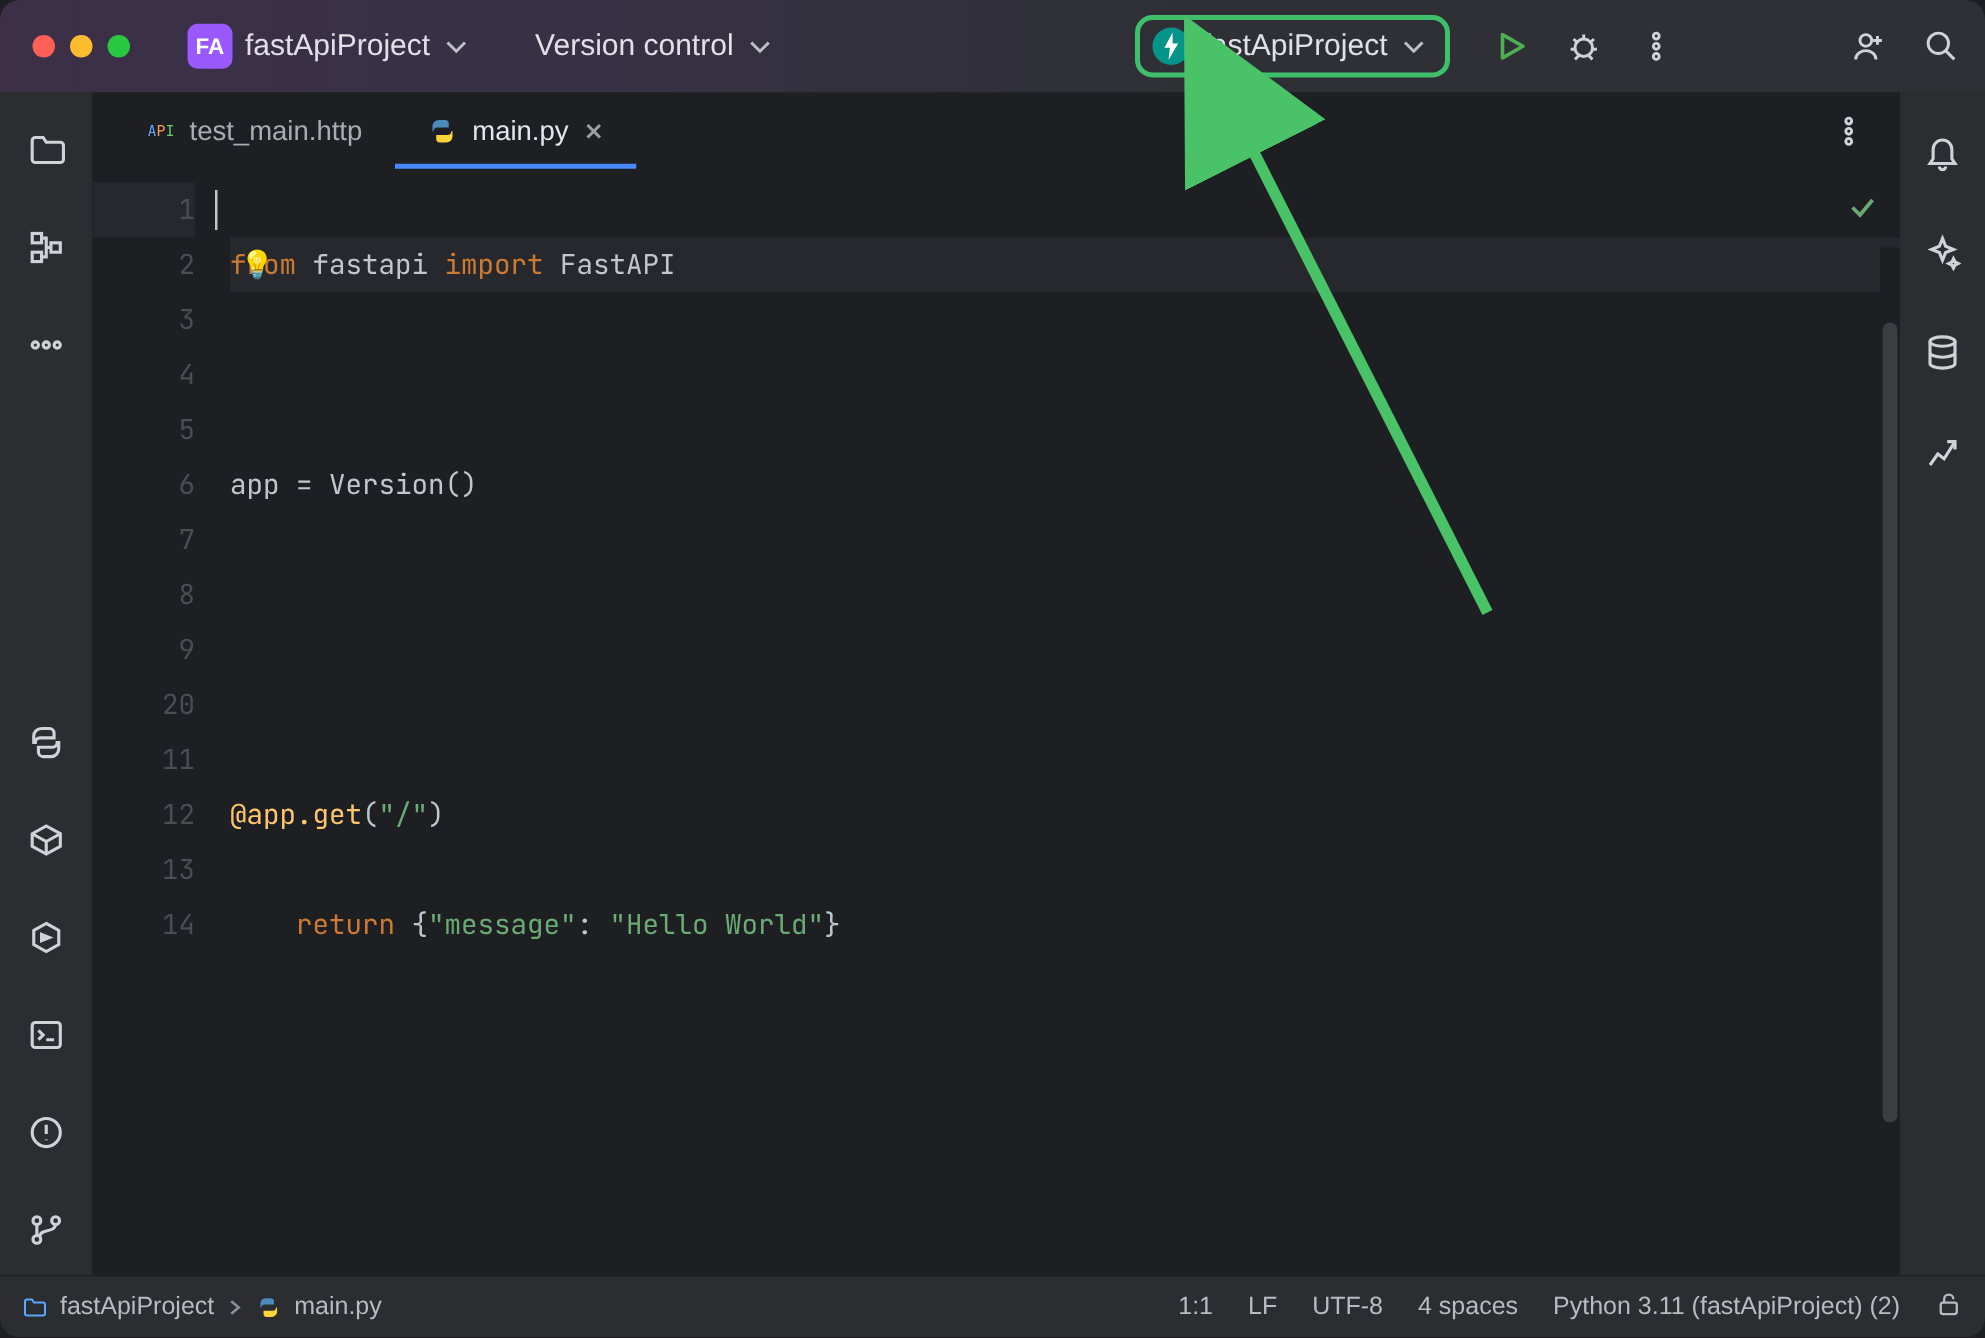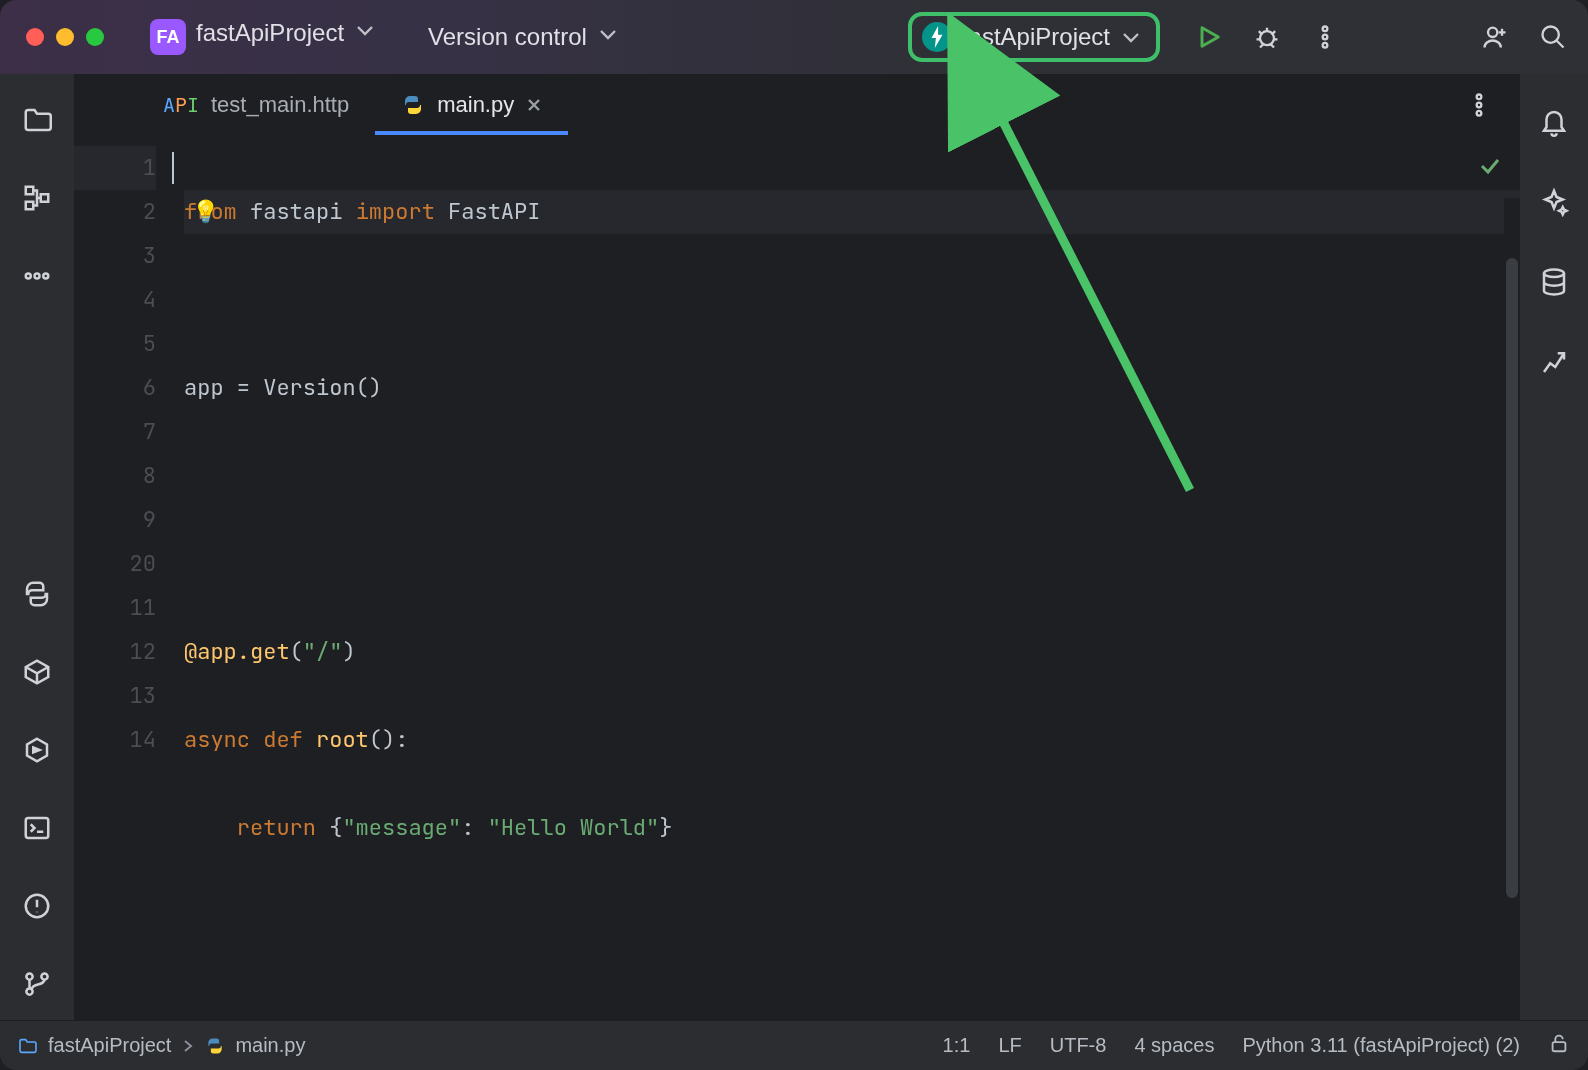--- a/index.html
+++ b/index.html
@@ -30,21 +30,21 @@
   }
   .traffic { display:flex; gap:12px; margin-left:14px; margin-right:26px; }
   .tl { width:18px; height:18px; border-radius:50%; }
   .tl.red{background:#ff5f57;} .tl.yellow{background:#febc2e;} .tl.green{background:#28c840;}
   .proj-badge{
     width:36px;height:36px;border-radius:8px;background:#9a58ff;color:#fff;
     display:flex;align-items:center;justify-content:center;font-weight:700;font-size:18px;
   }
   .tb-text{ font-size:24px; color:#e0e0e6; }
   .chev{ width:22px;height:22px; fill:none; stroke:#bfbfc8; stroke-width:2.4; }
-  .tb-group{ display:flex; align-items:flex-start; gap:10px; padding:4px 8px; border-radius:10px; }
+  .tb-group{ display:flex; align-items:center; gap:10px; padding:4px 8px; border-radius:10px; }
   .spacer{ flex:1 1 auto; }
   .run-config{
     display:flex; align-items:center; gap:10px;
     border:4px solid #3fbf6a; border-radius:14px;
     padding:6px 14px 6px 10px;
     background:#2f3036;
   }
   .fastapi-icon{
     width:30px;height:30px;border-radius:50%;background:#049489;
     display:flex;align-items:center;justify-content:center;
@@ -77,21 +77,21 @@
   .tab{
     display:flex; align-items:center; gap:12px; padding:0 26px; color:#a8adb5; font-size:22px;
     position:relative;
   }
   .tab.active{ color:#e3e6ea; }
   .tab.active::after{
     content:""; position:absolute; left:0; right:0; bottom:0; height:4px; background:#4a88ff;
   }
   .tab .close-x{ width:16px;height:16px; stroke:#9aa0a6; stroke-width:2.4; }
   .tabbar .tb-right{ margin-left:auto; display:flex; align-items:center; padding-right:18px;}
-  .api-badge{ font-family:"JetBrains Mono",Menlo,monospace; font-size:20px;margin-left:45px; }
+  .api-badge{ font-family:"JetBrains Mono",Menlo,monospace; font-size:12px; }
   .api-badge .a{color:#5aa8ff;} .api-badge .p{color:#ff9f55;} .api-badge .i{color:#6dd06d;}
 
   .editor-wrap{
     flex:1; display:flex; min-height:0; position:relative;
   }
   .gutter{
     width:98px; background:#1e1f22; padding-top:10px; padding-right:16px;
     font-family:"JetBrains Mono",Menlo,Consolas,monospace; font-size:22px; color:#4a4d53; text-align:right;
     line-height:44px;
   }
@@ -336,21 +336,20 @@
             <div class="ln">13</div>
             <div class="ln">14</div>
         </div>
         <div class="code">
 <div class="line cur-line"><span class="caret"></span><span class="kw">from</span> <span>fastapi</span> <span class="kw">import</span> <span>FastAPI</span></div>
 <div class="line"></div>
 <div class="line"><span>app</span><span> = </span><span>Version()</span></div>
 <div class="line"></div>
 <div class="line"></div>
 <div class="line"><span class="fn">@app.get</span><span>(</span><span class="str">"/"</span><span>)</span></div>
-<div class="line"><span class="kw">async </span><span class="kw">def </span><span class="fn">root</span><span>():</span></div>
 <div class="line"><span>    </span><span class="kw">return </span><span>{</span><span class="str">"message"</span><span>: </span><span class="str">"Hello World"</span><span>}</span></div>
 <div class="line"></div>
 <div class="line"></div>
 
 
 
 
 
           <span class="bulb">💡</span>
           <svg class="checkmark" viewBox="0 0 24 24">

